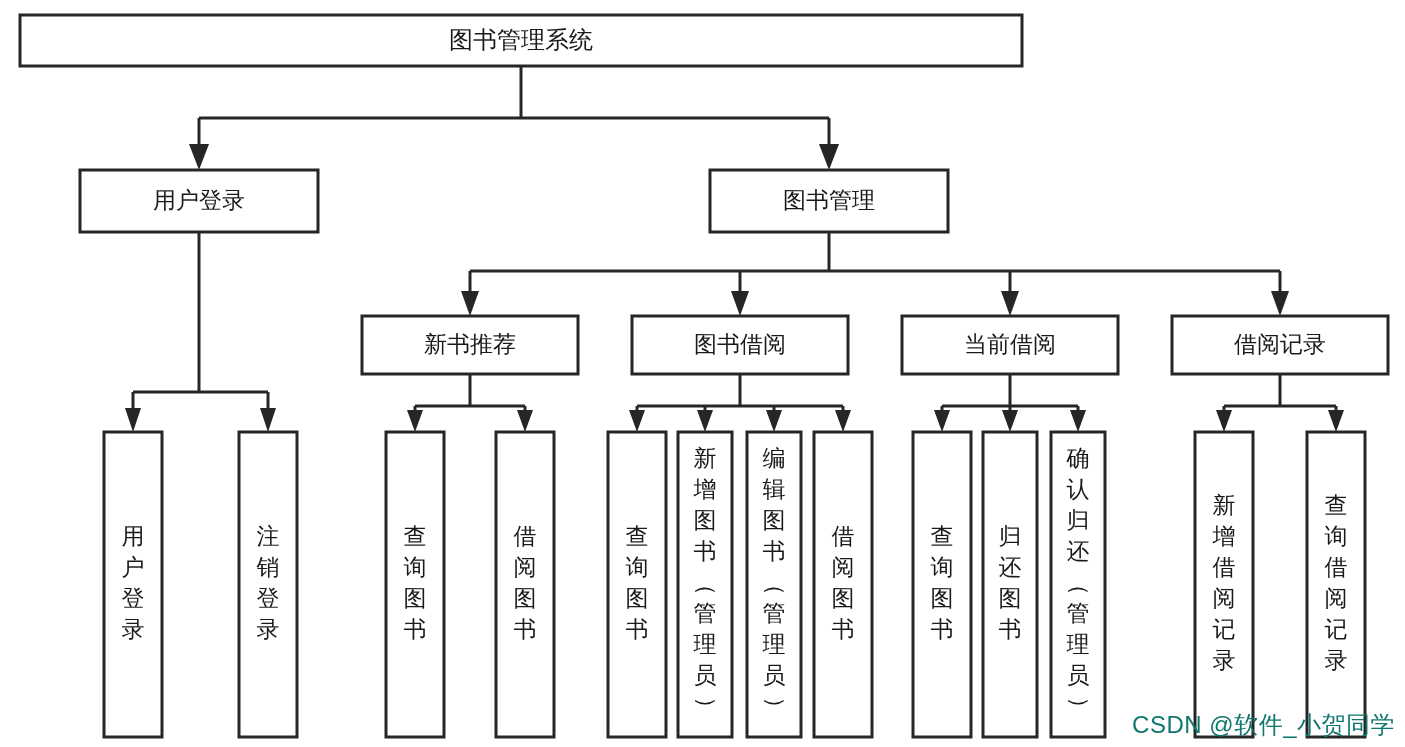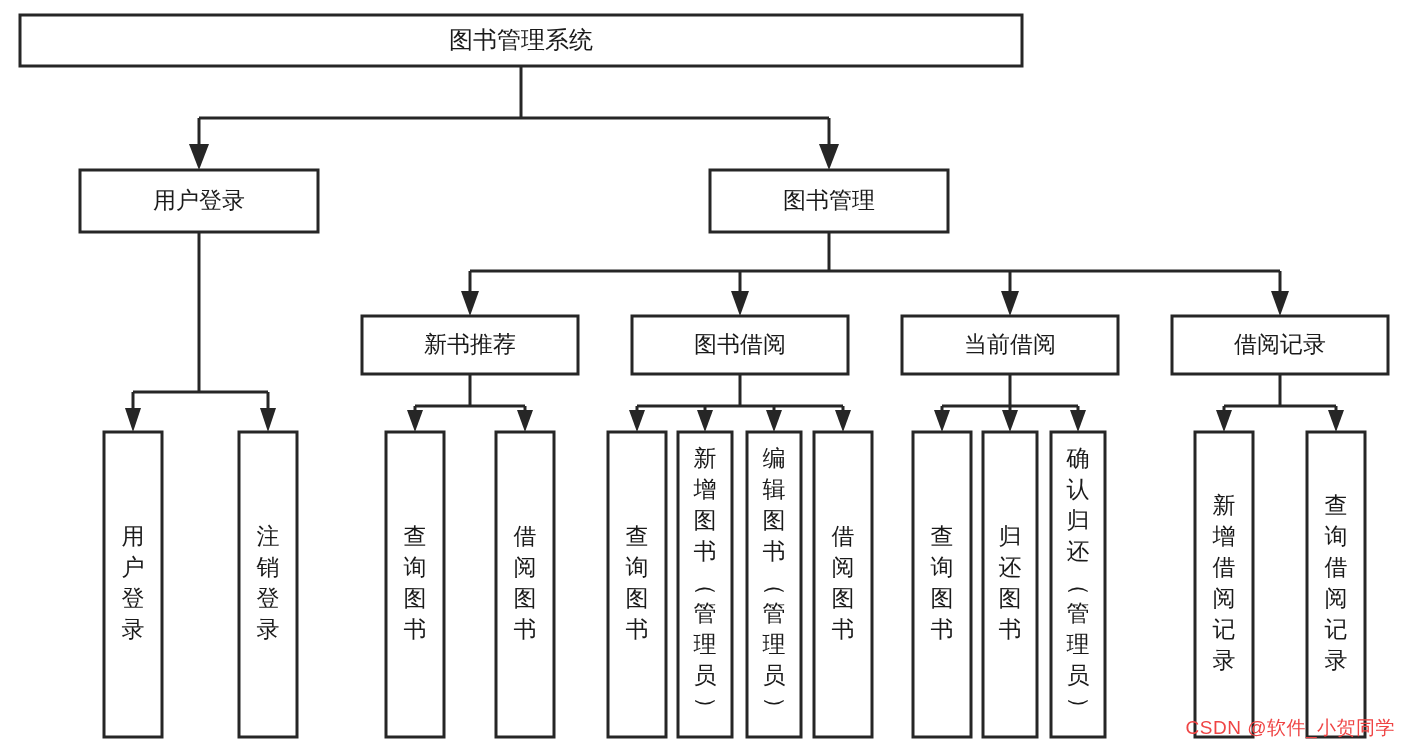--- a/index.html
+++ b/index.html
@@ -60,22 +60,22 @@
     font-size: 23px;
     fill: #1a1a1a;
     text-anchor: middle;
     dominant-baseline: middle;
   }
   .watermark {
     position: absolute;
     right: 10px;
     bottom: 6px;
     font-family: "Liberation Sans", "DejaVu Sans", sans-serif;
-    font-size: 19px;
-    color: #ef4444;
+    font-size: 24px;
+    color: #0f766e;
     letter-spacing: 0.5px;
     user-select: none;
     pointer-events: none;
     white-space: nowrap;
   }
 </style>
 </head>
 <body>
 
 <div id="diagram-root">

